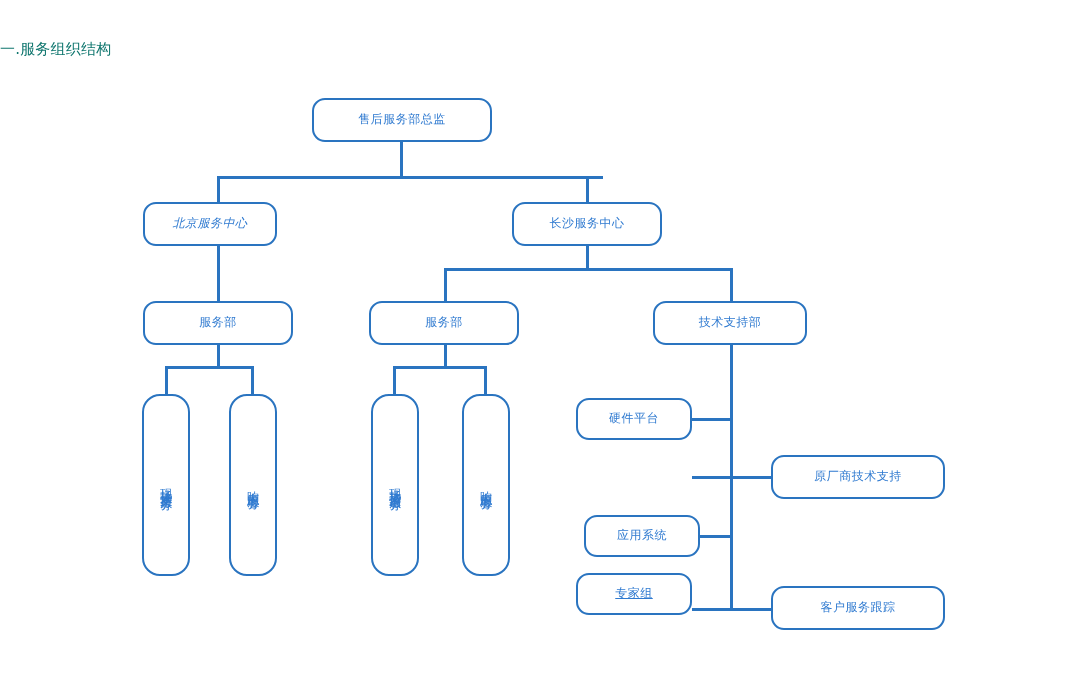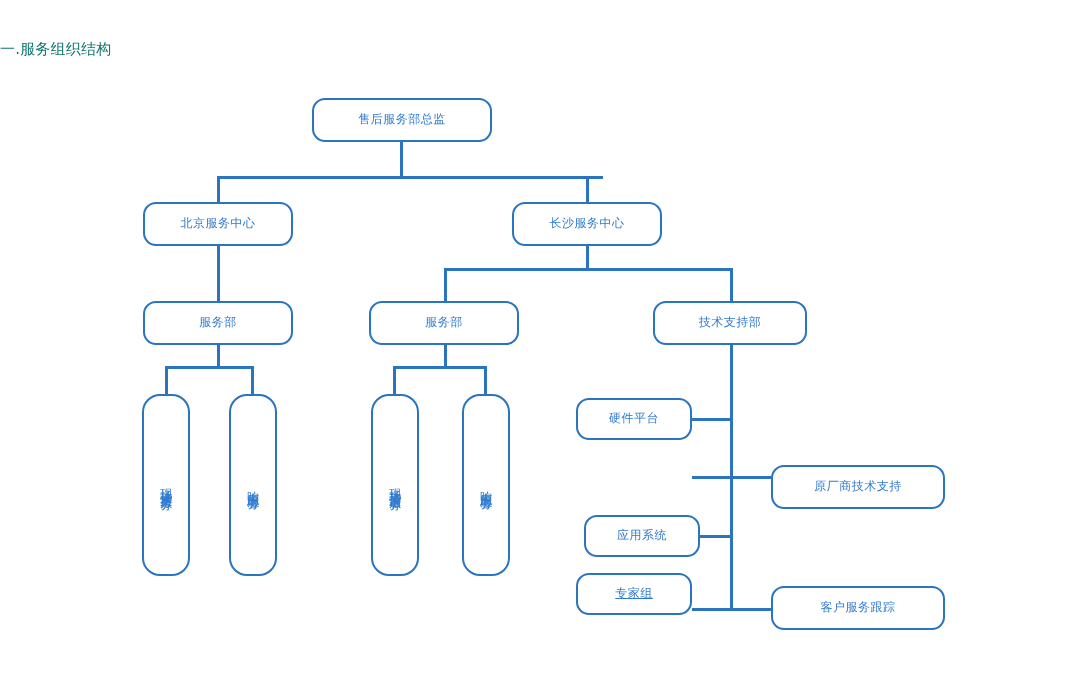--- a/index.html
+++ b/index.html
@@ -95,21 +95,21 @@
   <div class="connector v" style="left:730px; top:345px; height:265px;"></div>
   <div class="connector h" style="left:692px; top:418px; width:40px;"></div>
   <div class="connector h" style="left:692px; top:476px; width:40px;"></div>
   <div class="connector h" style="left:692px; top:535px; width:40px;"></div>
   <div class="connector h" style="left:692px; top:608px; width:40px;"></div>
   <div class="connector h" style="left:730px; top:476px; width:43px;"></div>
   <div class="connector h" style="left:730px; top:608px; width:43px;"></div>
 
   <div class="node" style="left:312px; top:98px;  width:180px; height:44px;">售后服务部总监</div>
 
-  <div class="node" style="left:143px; top:202px; width:150px; height:44px;">北京服务中心</div>
+  <div class="node" style="left:143px; top:202px; width:134px; height:44px;font-style:italic;">北京服务中心</div>
 
   <div class="node" style="left:512px; top:202px; width:150px; height:44px;">长沙服务中心</div>
 
   <div class="node" style="left:143px; top:301px; width:150px; height:44px;">服务部</div>
 
   <div class="node" style="left:369px; top:301px; width:150px; height:44px;">服务部</div>
 
   <div class="node" style="left:653px; top:301px; width:154px; height:44px;">技术支持部</div>
 
   <div class="node vertical" style="left:142px; top:394px; width:48px; height:182px;">现场技术支持服务</div>
@@ -120,17 +120,17 @@
 
   <div class="node vertical" style="left:462px; top:394px; width:48px; height:182px;">响应中心服务</div>
 
   <div class="node" style="left:576px; top:398px; width:116px; height:42px;">硬件平台</div>
 
 
   <div class="node" style="left:576px; top:515px; width:116px; height:42px;margin-left:8px;">应用系统</div>
 
   <div class="node" style="left:576px; top:573px; width:116px; height:42px;text-decoration:underline;">专家组</div>
 
-  <div class="node" style="left:771px; top:455px; width:174px; height:44px;margin-top:10px;">原厂商技术支持</div>
+  <div class="node" style="left:771px; top:455px; width:174px; height:44px;">原厂商技术支持</div>
 
   <div class="node" style="left:771px; top:586px; width:174px; height:44px;">客户服务跟踪</div>
 
 </div>
 
 </body></html>

